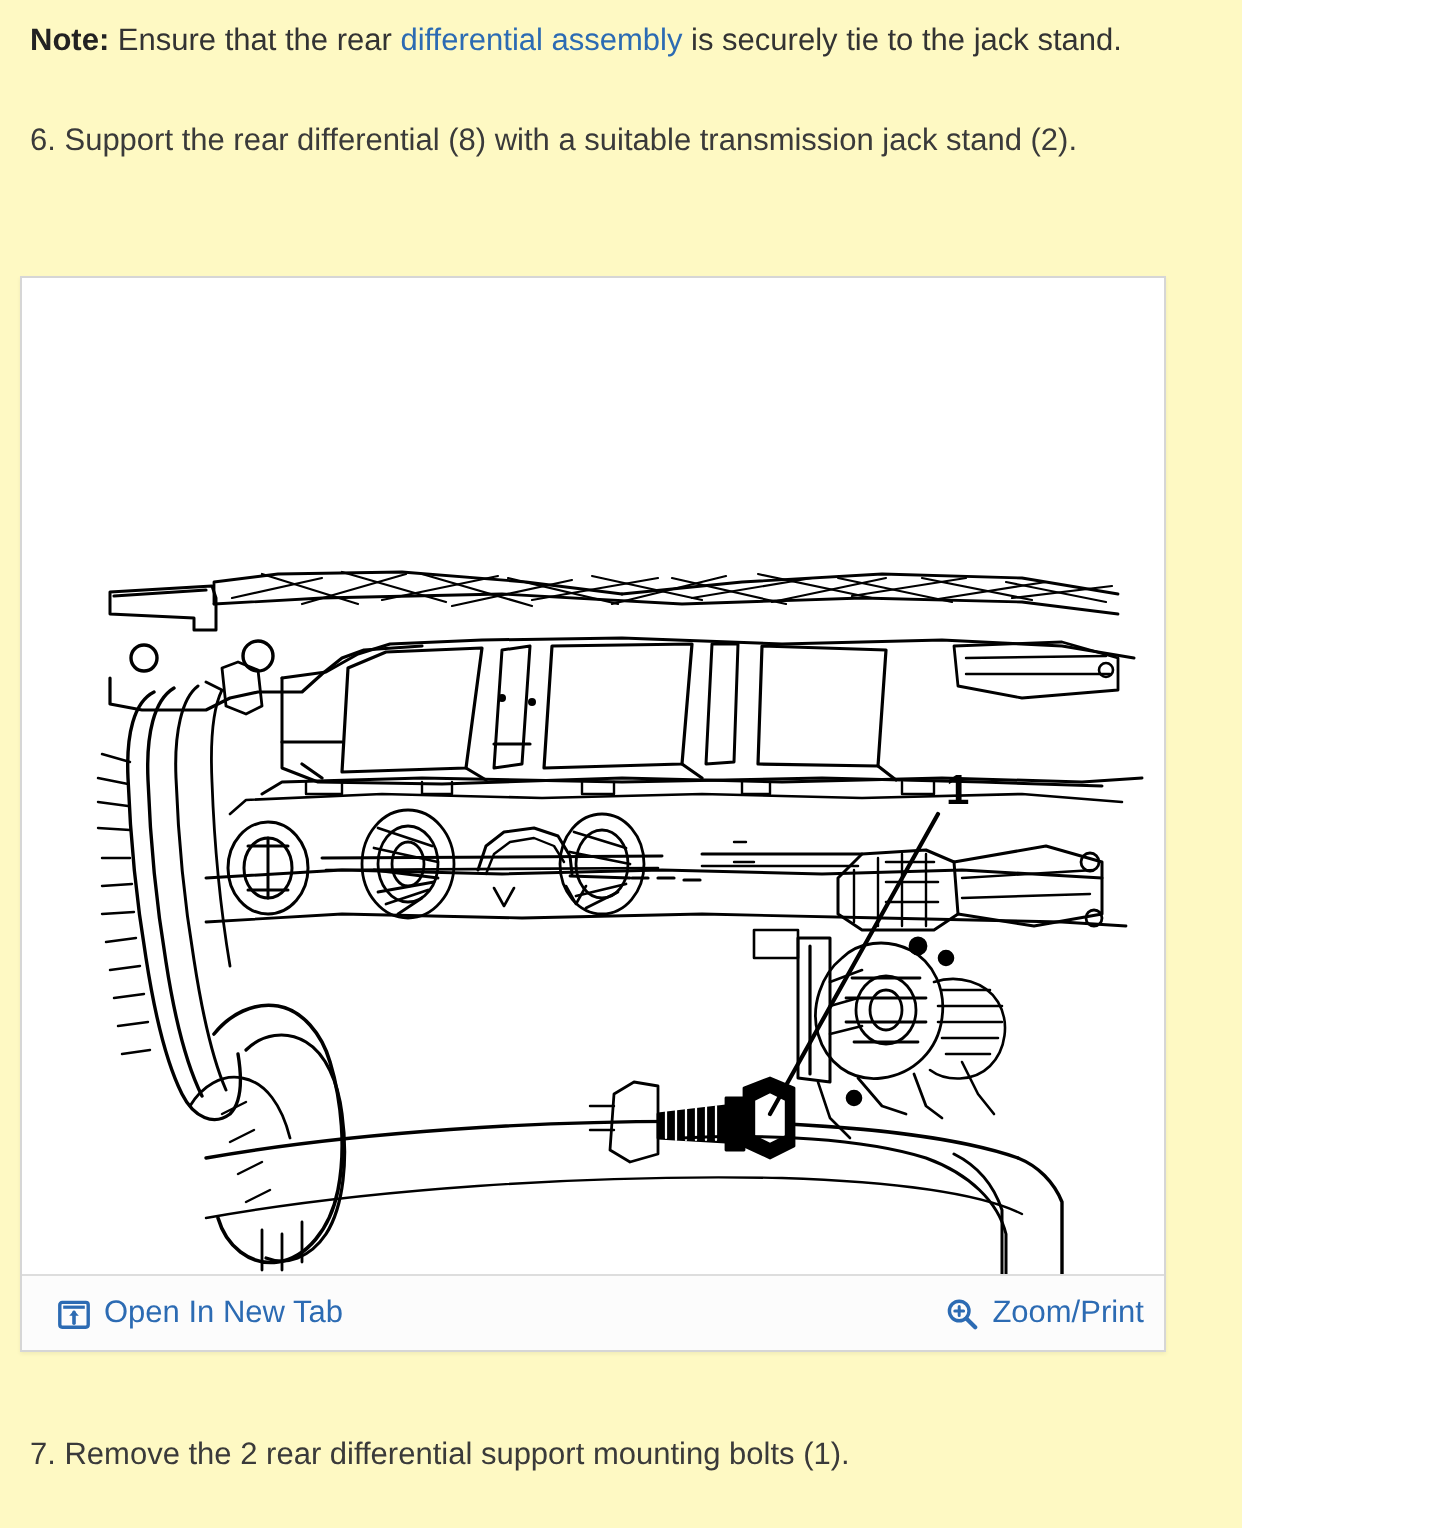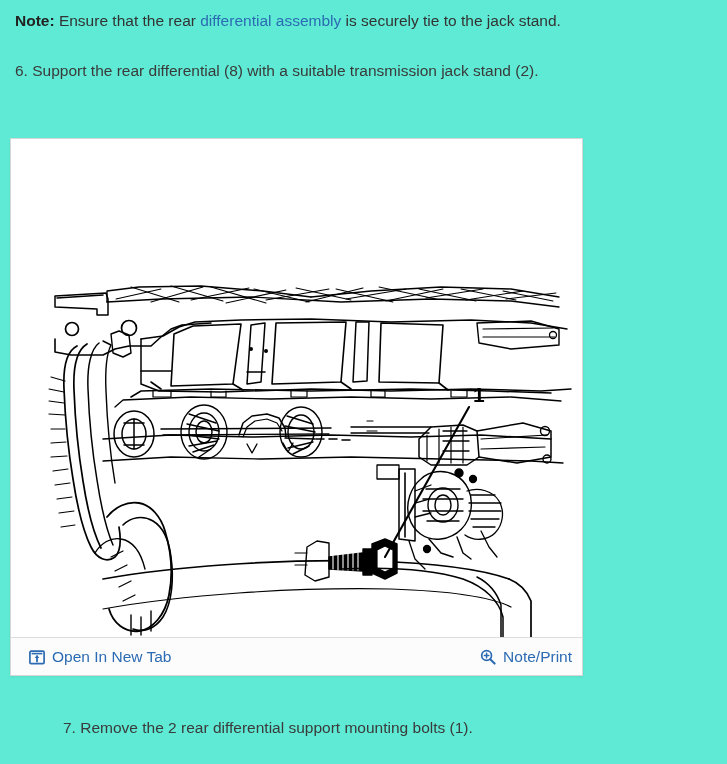--- a/index.html
+++ b/index.html
@@ -11,23 +11,23 @@
     width: 727px;
     height: 764px;
     font-family: "Liberation Sans", sans-serif;
     color: #333333;
     overflow: hidden;
     position: relative;
   }
 
   .page {
     position: relative;
-    width: 727px;
+    width: 621px;
     height: 764px;
-    background: #5eead4;
+    background: #fef9c3;
   }
 
   
   .note-line {
     position: absolute;
     left: 15px;
     top: 11px;
     font-size: 15.5px;
     line-height: 20px;
     color: #333333;
@@ -45,21 +45,21 @@
 
   .step-line {
     position: absolute;
     left: 15px;
     font-size: 15.5px;
     line-height: 20px;
     color: #3a3a3a;
     white-space: nowrap;
   }
   .step-6 { top: 61px; }
-  .step-7 { top: 718px; margin-left: 48px; }
+  .step-7 { top: 718px; }
 
   
   .figure-box {
     position: absolute;
     left: 10px;
     top: 138px;
     width: 573px;
     height: 538px;
     background: #ffffff;
     border: 1px solid #d6d6d6;
@@ -327,21 +327,21 @@
       </a>
 
       <a class="tool-link tool-link-right">
         <span class="icon">
           <svg width="16" height="16" viewBox="0 0 16 16" xmlns="http://www.w3.org/2000/svg">
             <circle cx="6.6" cy="6.5" r="4.9" fill="none" stroke="#2c6bb3" stroke-width="1.7"></circle>
             <path d="M6.6 4.3 L6.6 8.7 M4.4 6.5 L8.8 6.5" stroke="#2c6bb3" stroke-width="1.5" stroke-linecap="round"></path>
             <path d="M10.2 10.2 L14.6 14.6" stroke="#2c6bb3" stroke-width="2.1" stroke-linecap="round"></path>
           </svg>
         </span>
-        <span>Note/Print</span>
+        <span>Zoom/Print</span>
       </a>
 
     </div>
   </div>
 
   <div class="step-line step-7">7. Remove the 2 rear differential support mounting bolts (1).</div>
 
 </div>
 
 </body></html>

